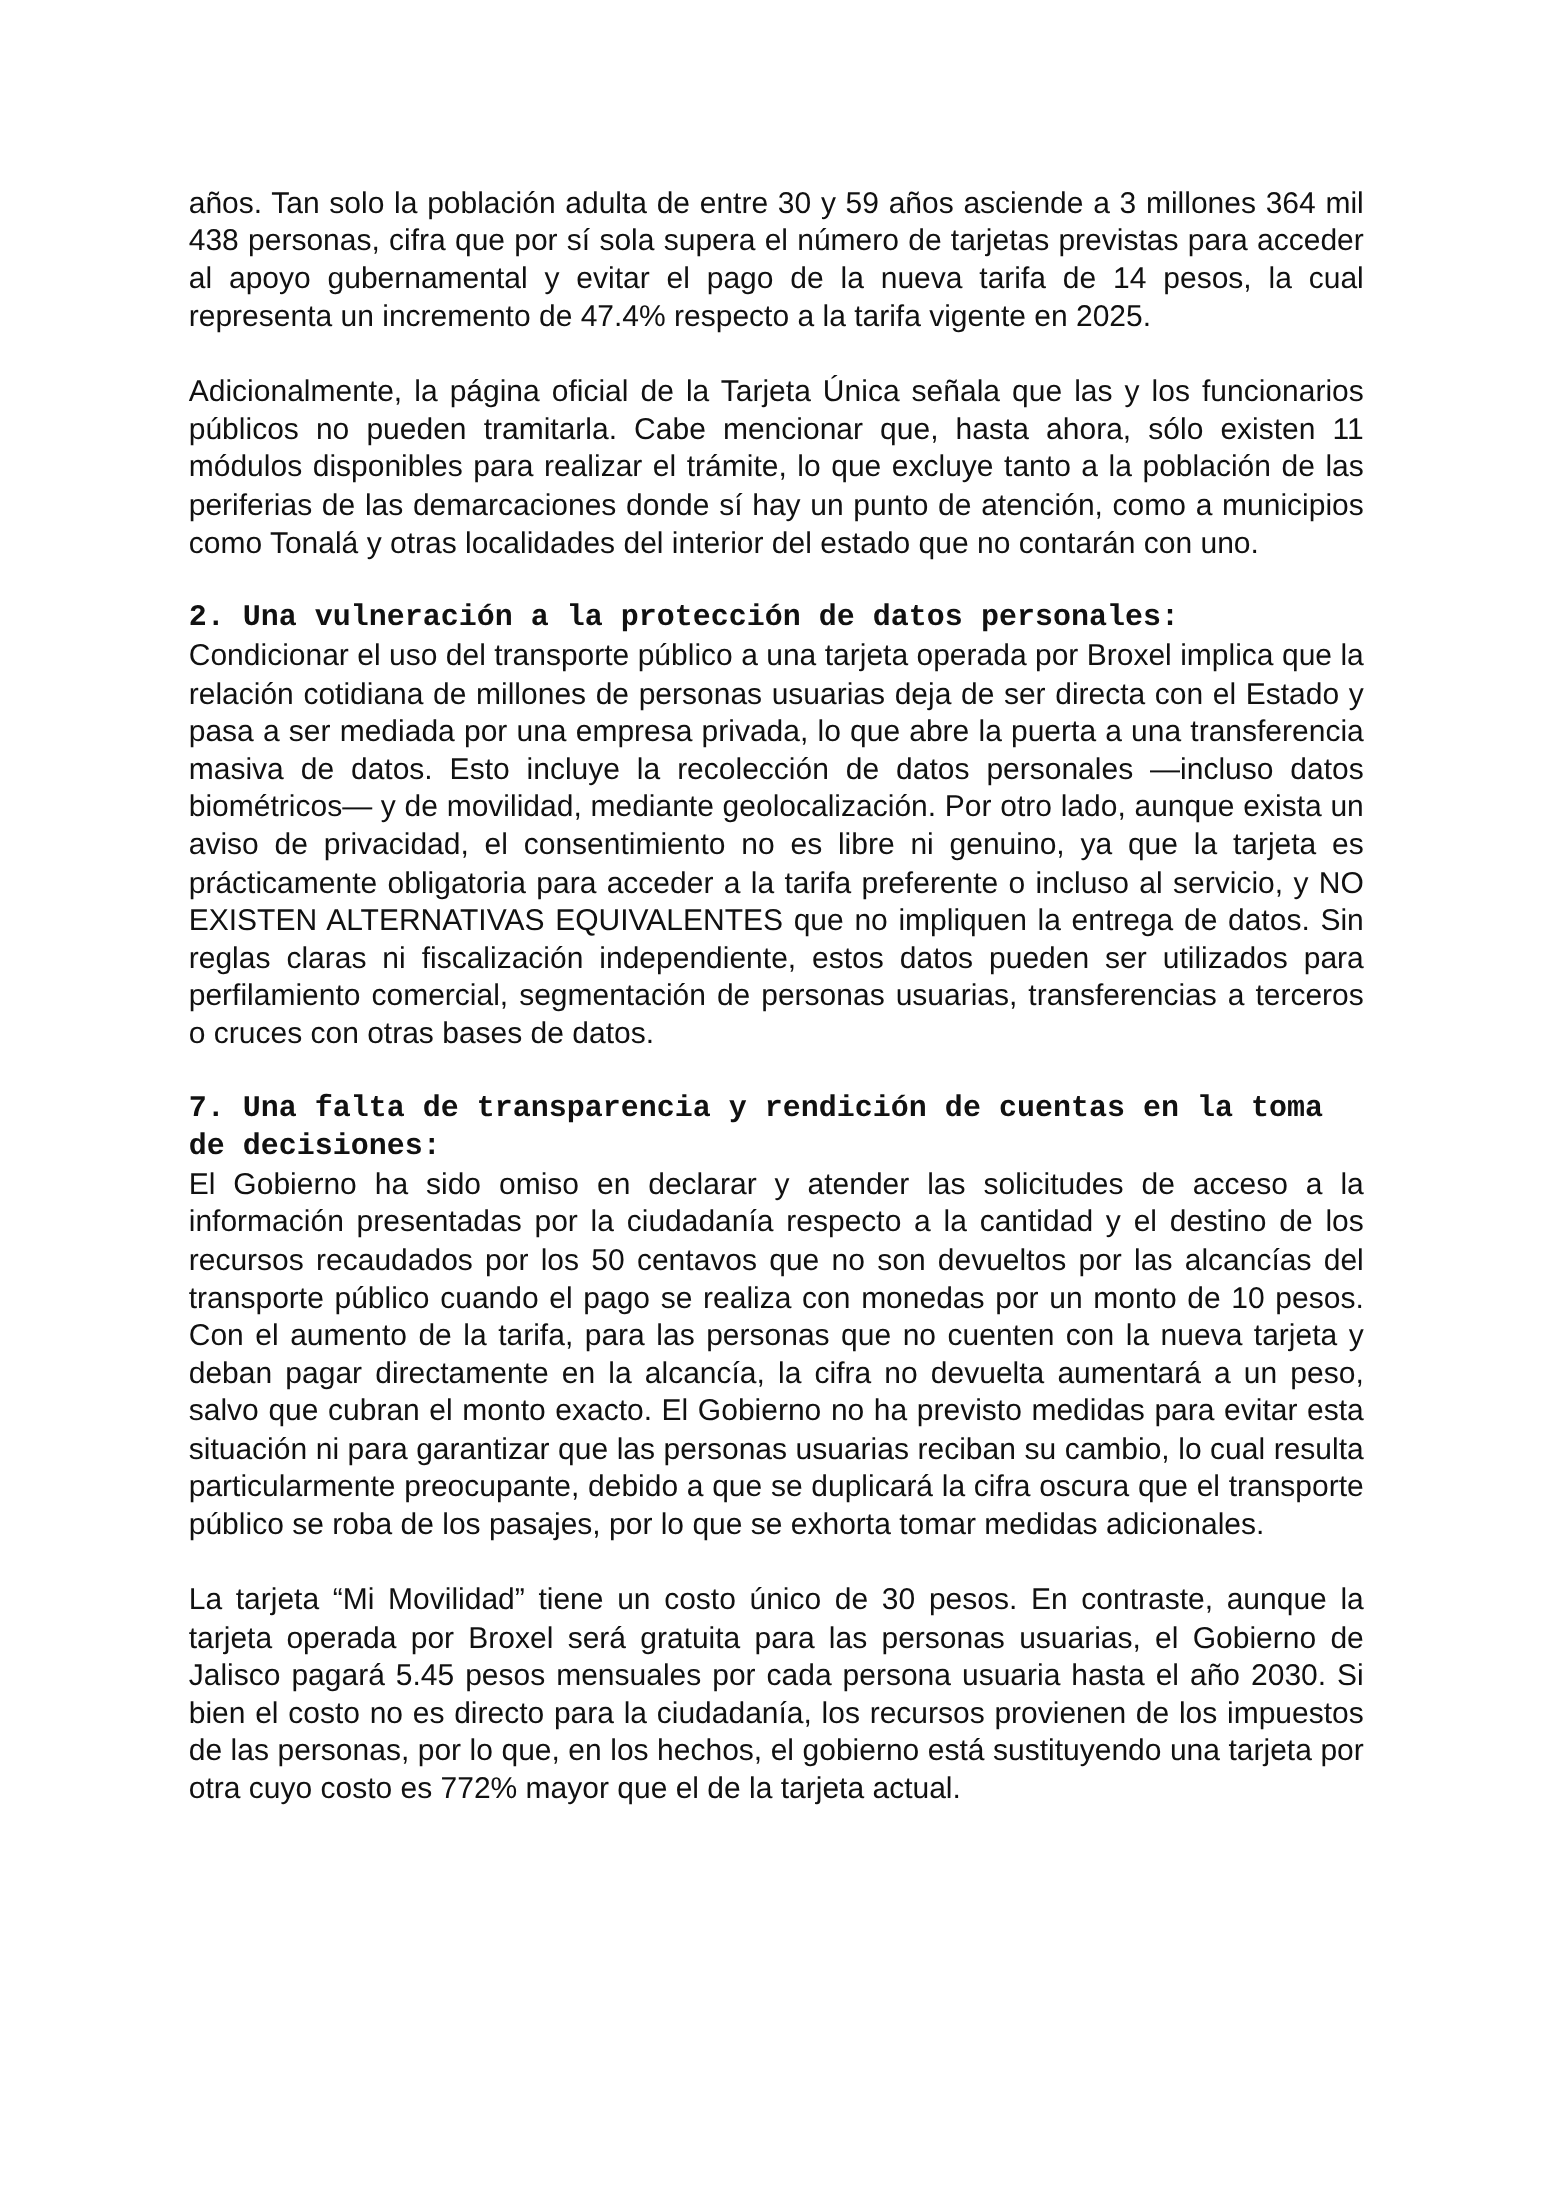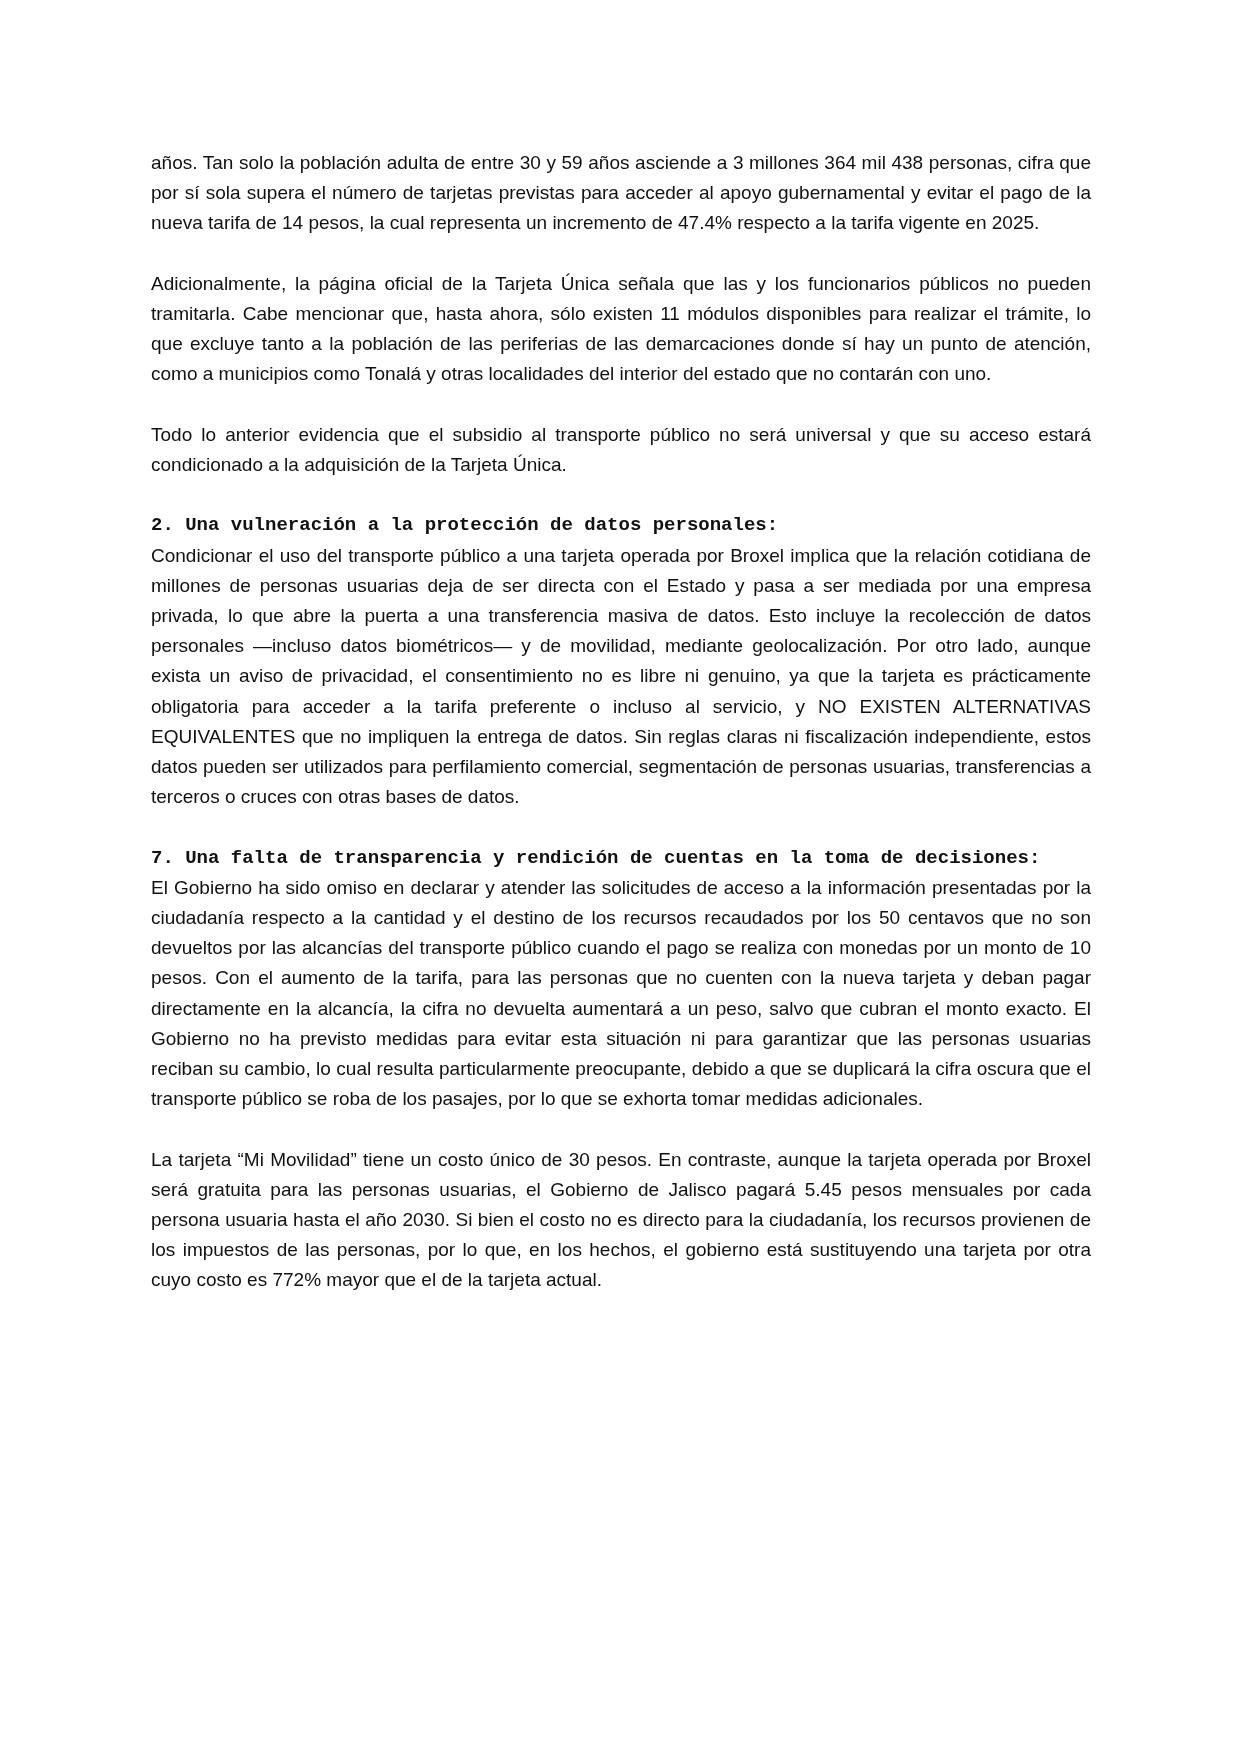--- a/index.html
+++ b/index.html
@@ -12,21 +12,21 @@
       height: 1755px;
       position: relative;
       overflow: hidden;
     }
     .page {
       position: absolute;
       left: 151px;
       top: 148px;
       width: 940px;
       font-family: "Liberation Sans", sans-serif;
-      font-size: 19px;
+      font-size: 24px;
       line-height: 30.2px;
       color: #111111;
     }
     .para {
       margin: 0 0 30.2px 0;
       text-align: justify;
       text-align-last: left;
     }
     .section {
       margin: 0 0 30.2px 0;
@@ -41,21 +41,20 @@
       text-align: justify;
       text-align-last: left;
     }
   </style>
 </head>
 <body>
 
 <div class="page">
   <p class="para">años. Tan solo la población adulta de entre 30 y 59 años asciende a 3 millones 364 mil 438 personas, cifra que por sí sola supera el número de tarjetas previstas para acceder al apoyo gubernamental y evitar el pago de la nueva tarifa de 14 pesos, la cual representa un incremento de 47.4% respecto a la tarifa vigente en 2025.</p>
   <p class="para">Adicionalmente, la página oficial de la Tarjeta Única señala que las y los funcionarios públicos no pueden tramitarla. Cabe mencionar que, hasta ahora, sólo existen 11 módulos disponibles para realizar el trámite, lo que excluye tanto a la población de las periferias de las demarcaciones donde sí hay un punto de atención, como a municipios como Tonalá y otras localidades del interior del estado que no contarán con uno.</p>
-  <p class="para">Todo lo anterior evidencia que el subsidio al transporte público no será universal y que su acceso estará condicionado a la adquisición de la Tarjeta Única.</p>
 
   <div class="section">
     <p class="section-heading">2. Una vulneración a la protección de datos personales:</p>
     <p class="section-body">Condicionar el uso del transporte público a una tarjeta operada por Broxel implica que la relación cotidiana de millones de personas usuarias deja de ser directa con el Estado y pasa a ser mediada por una empresa privada, lo que abre la puerta a una transferencia masiva de datos. Esto incluye la recolección de datos personales —incluso datos biométricos— y de movilidad, mediante geolocalización. Por otro lado, aunque exista un aviso de privacidad, el consentimiento no es libre ni genuino, ya que la tarjeta es prácticamente obligatoria para acceder a la tarifa preferente o incluso al servicio, y NO EXISTEN ALTERNATIVAS EQUIVALENTES que no impliquen la entrega de datos. Sin reglas claras ni fiscalización independiente, estos datos pueden ser utilizados para perfilamiento comercial, segmentación de personas usuarias, transferencias a terceros o cruces con otras bases de datos.</p>
   </div>
 
   <div class="section">
     <p class="section-heading">7. Una falta de transparencia y rendición de cuentas en la toma de decisiones:</p>
     <p class="section-body">El Gobierno ha sido omiso en declarar y atender las solicitudes de acceso a la información presentadas por la ciudadanía respecto a la cantidad y el destino de los recursos recaudados por los 50 centavos que no son devueltos por las alcancías del transporte público cuando el pago se realiza con monedas por un monto de 10 pesos. Con el aumento de la tarifa, para las personas que no cuenten con la nueva tarjeta y deban pagar directamente en la alcancía, la cifra no devuelta aumentará a un peso, salvo que cubran el monto exacto. El Gobierno no ha previsto medidas para evitar esta situación ni para garantizar que las personas usuarias reciban su cambio, lo cual resulta particularmente preocupante, debido a que se duplicará la cifra oscura que el transporte público se roba de los pasajes, por lo que se exhorta tomar medidas adicionales.</p>
   </div>

